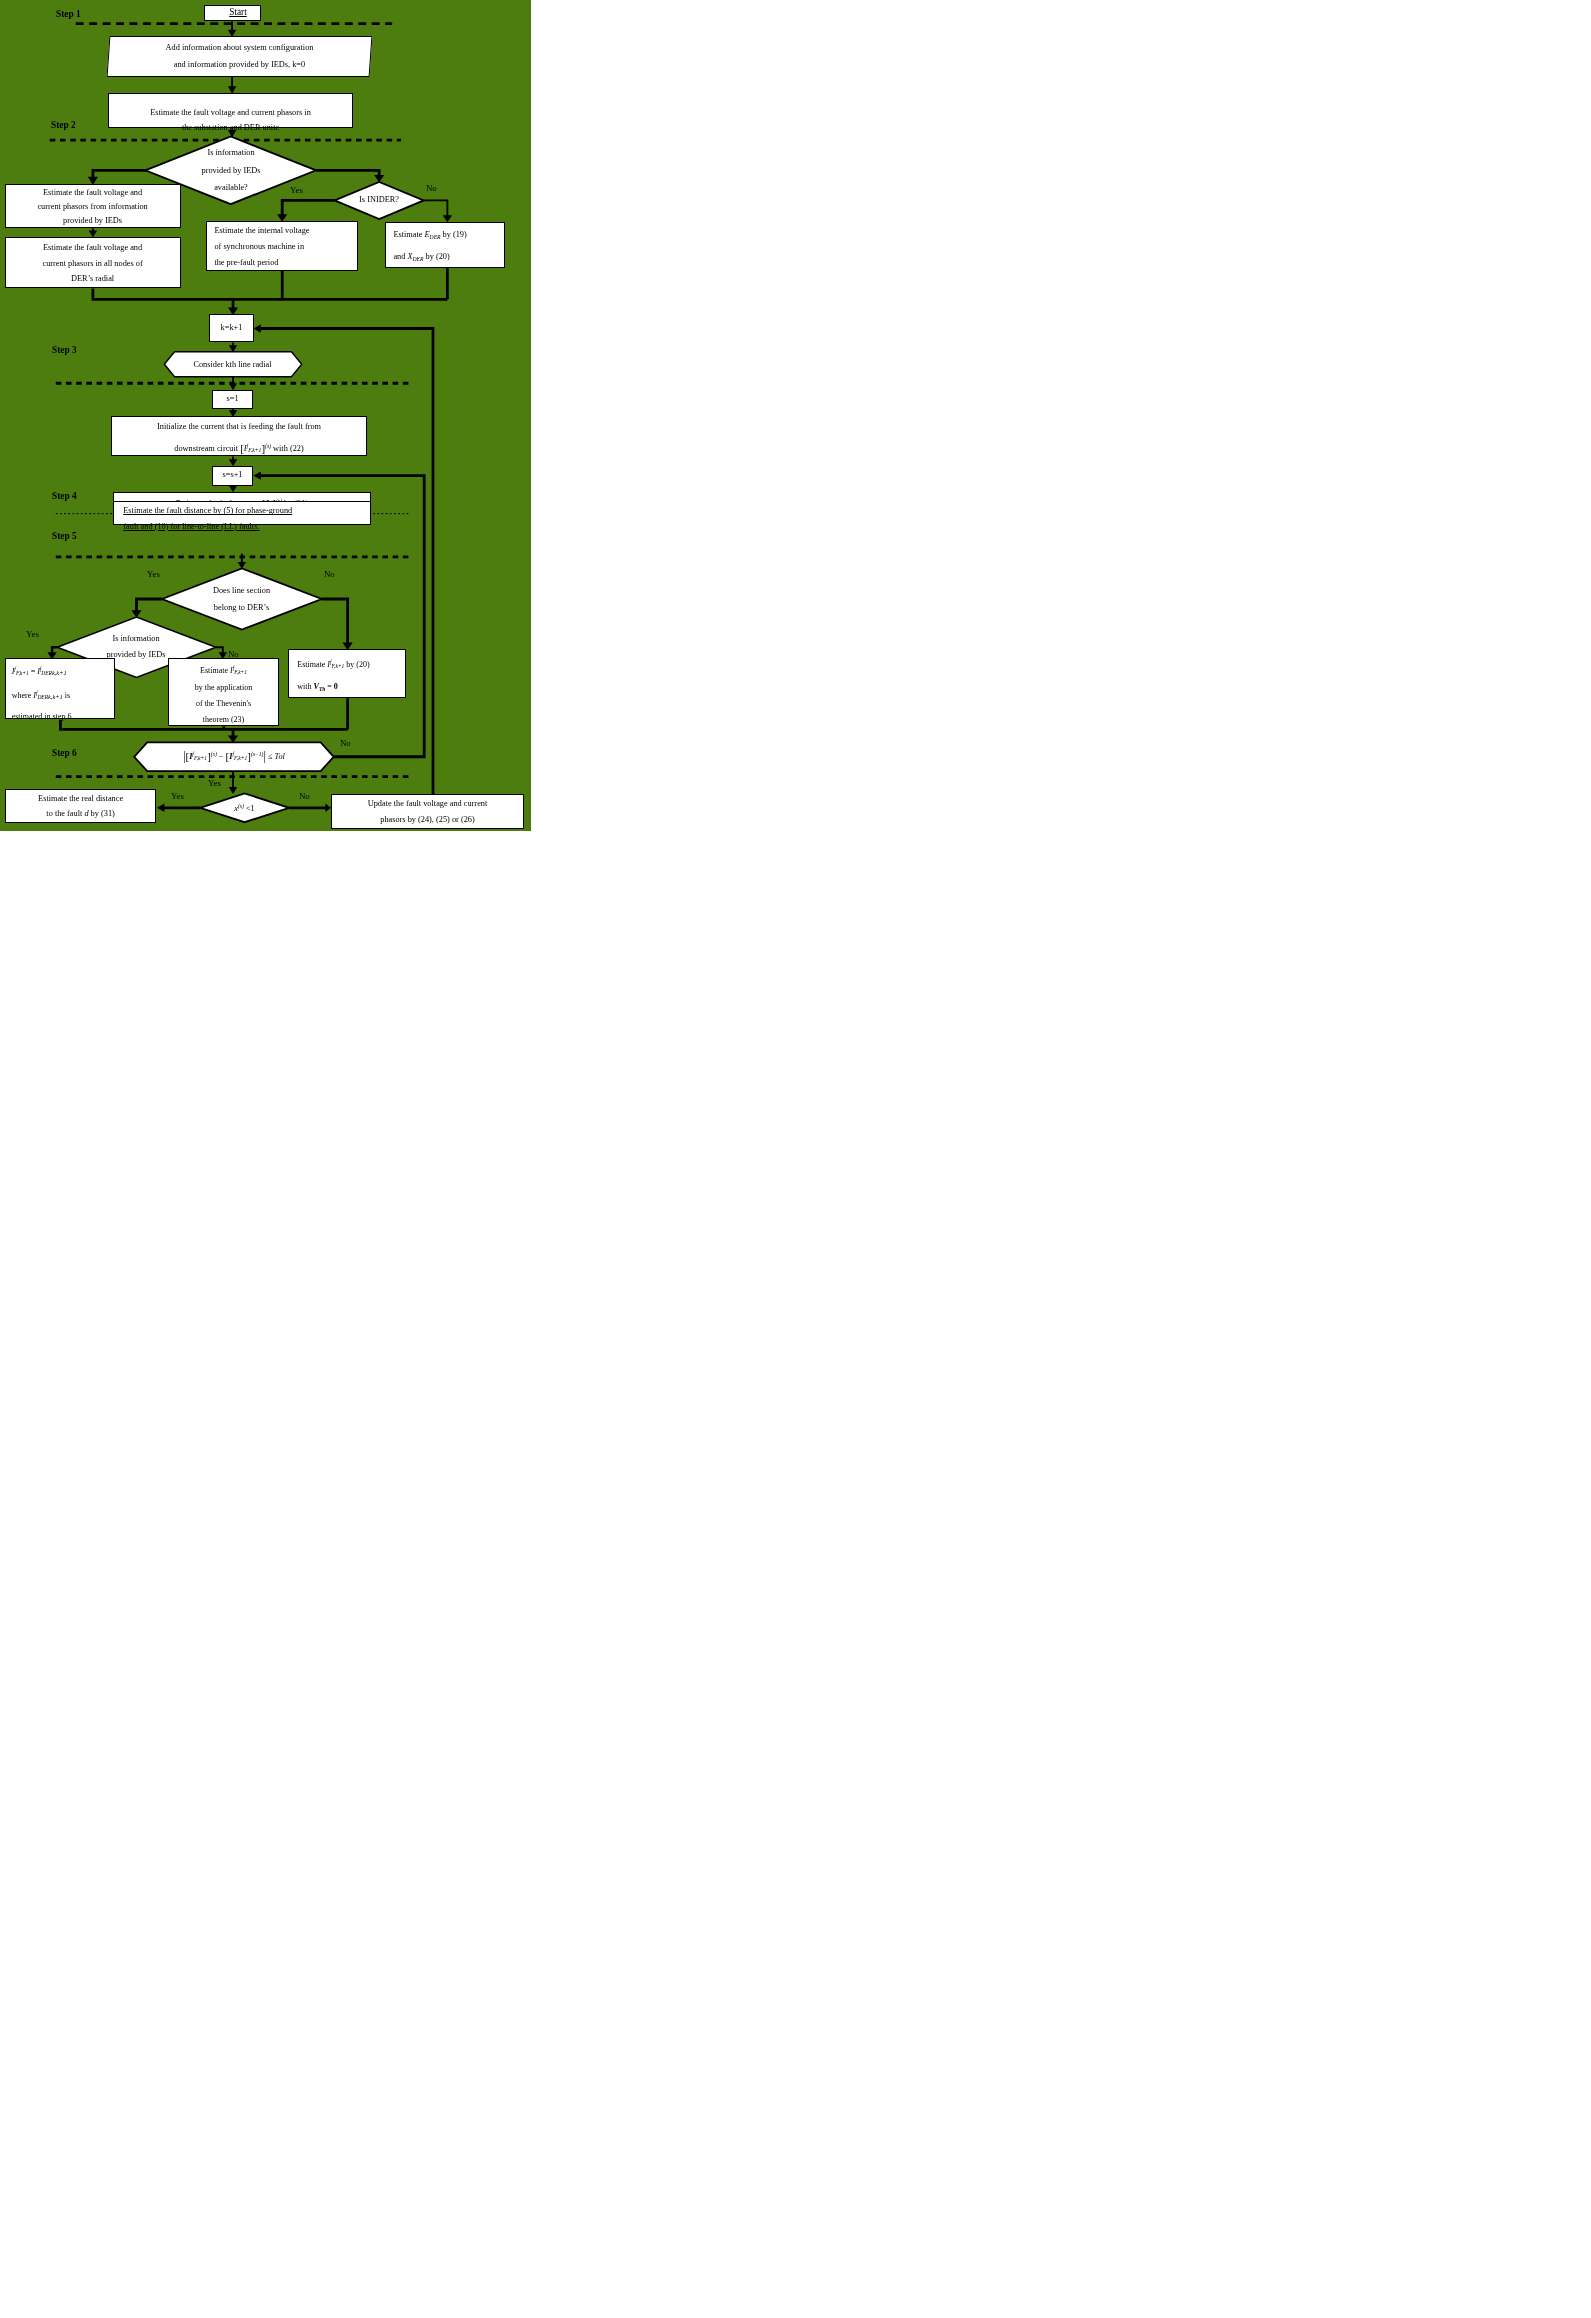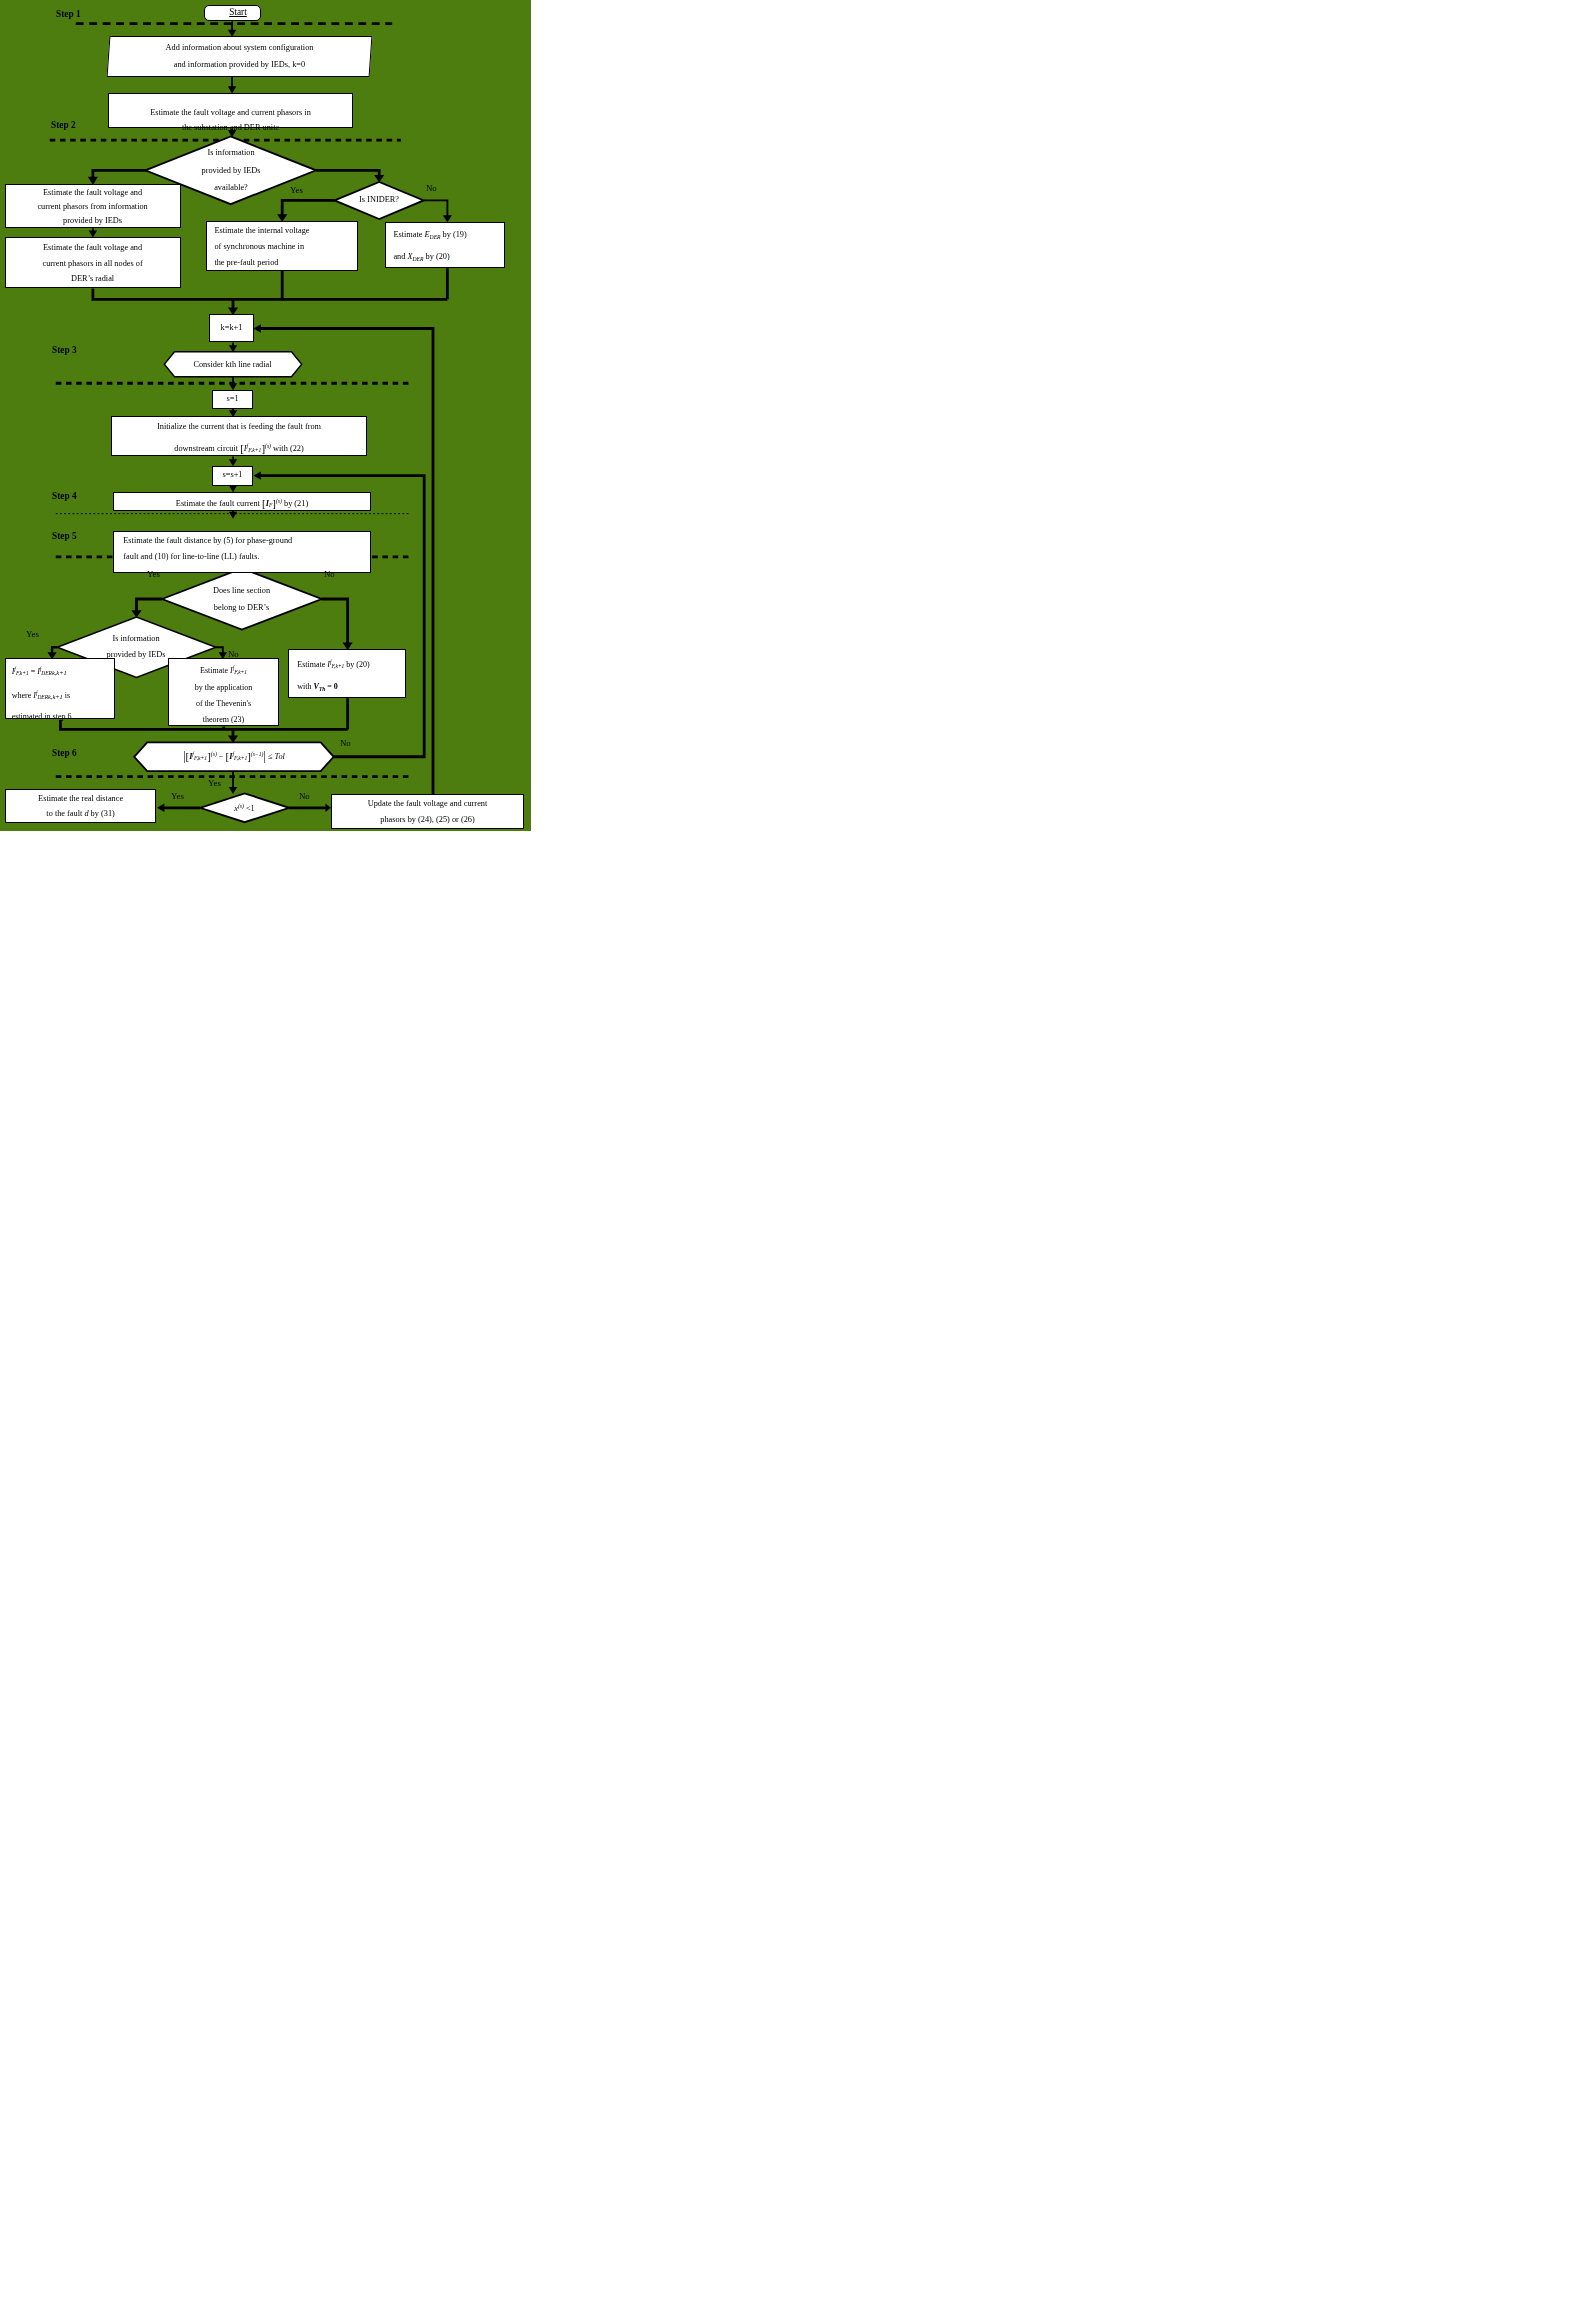--- a/index.html
+++ b/index.html
@@ -101,21 +101,21 @@
     <polygon points="701,1732 701,1750 713,1741" fill="#000"></polygon>
   </svg>
 
   <span class="step" style="left:56px;top:9.3px;">Step 1</span>
   <span class="step" style="left:51px;top:120px;">Step 2</span>
   <span class="step" style="left:52px;top:345px;">Step 3</span>
   <span class="step" style="left:52px;top:491px;">Step 4</span>
   <span class="step" style="left:52px;top:531px;">Step 5</span>
   <span class="step" style="left:52px;top:748px;">Step 6</span>
 
-  <div class="box" style="left:204px;top:5.1px;width:57px;height:16px;border-radius:5px;border-width:1.6px;line-height:13px;font-size:9.3px;padding-left:11px;">
+  <div class="box" style="left:204px;top:5.1px;width:57px;height:16px;border-radius:0;border-width:1.6px;line-height:13px;font-size:9.3px;padding-left:11px;">
     <span class="start-label">Start</span>
   </div>
 
   <div class="box" style="left:108px;top:36px;width:263px;height:41px;transform:skewX(-4deg);line-height:16.7px;padding-top:3.2px;">
     <div style="transform:skewX(4deg);">
       <div>Add information about system configuration</div>
       <div>and information provided by IEDs, k=0</div>
     </div>
   </div>
 
@@ -174,21 +174,21 @@
   </div>
 
   <div class="box" style="left:212px;top:466px;width:41px;height:19.5px;line-height:16.7px;">
     <span>s=s+1</span>
   </div>
 
   <div class="box" style="left:113px;top:492px;width:258px;height:18.5px;line-height:16px;">
     <span>Estimate the fault current </span><span class="br">[</span><span class="bi">I</span><span class="sub">F</span><span class="br">]</span><span class="sup">(s)</span><span> by (21)</span>
   </div>
 
-  <div class="box lefted" style="left:113px;top:531px;width:258px;height:42px;line-height:15.3px;padding:1.4px 0 0 9.3px;">
+  <div class="box lefted" style="left:113px;top:501px;width:258px;height:24px;line-height:15.3px;padding:1.4px 0 0 9.3px;text-decoration:underline;">
     <div>Estimate the fault distance by (5) for phase-ground</div>
     <div>fault and (10) for line-to-line (LL) faults.</div>
   </div>
 
   <div class="dtext" style="left:181px;top:580px;width:121px;height:38px;line-height:17px;">
     <div>Does line section</div>
     <div>belong to DER’s</div>
   </div>
 
   <div class="dtext" style="left:74px;top:630px;width:124px;height:34px;line-height:16px;">

